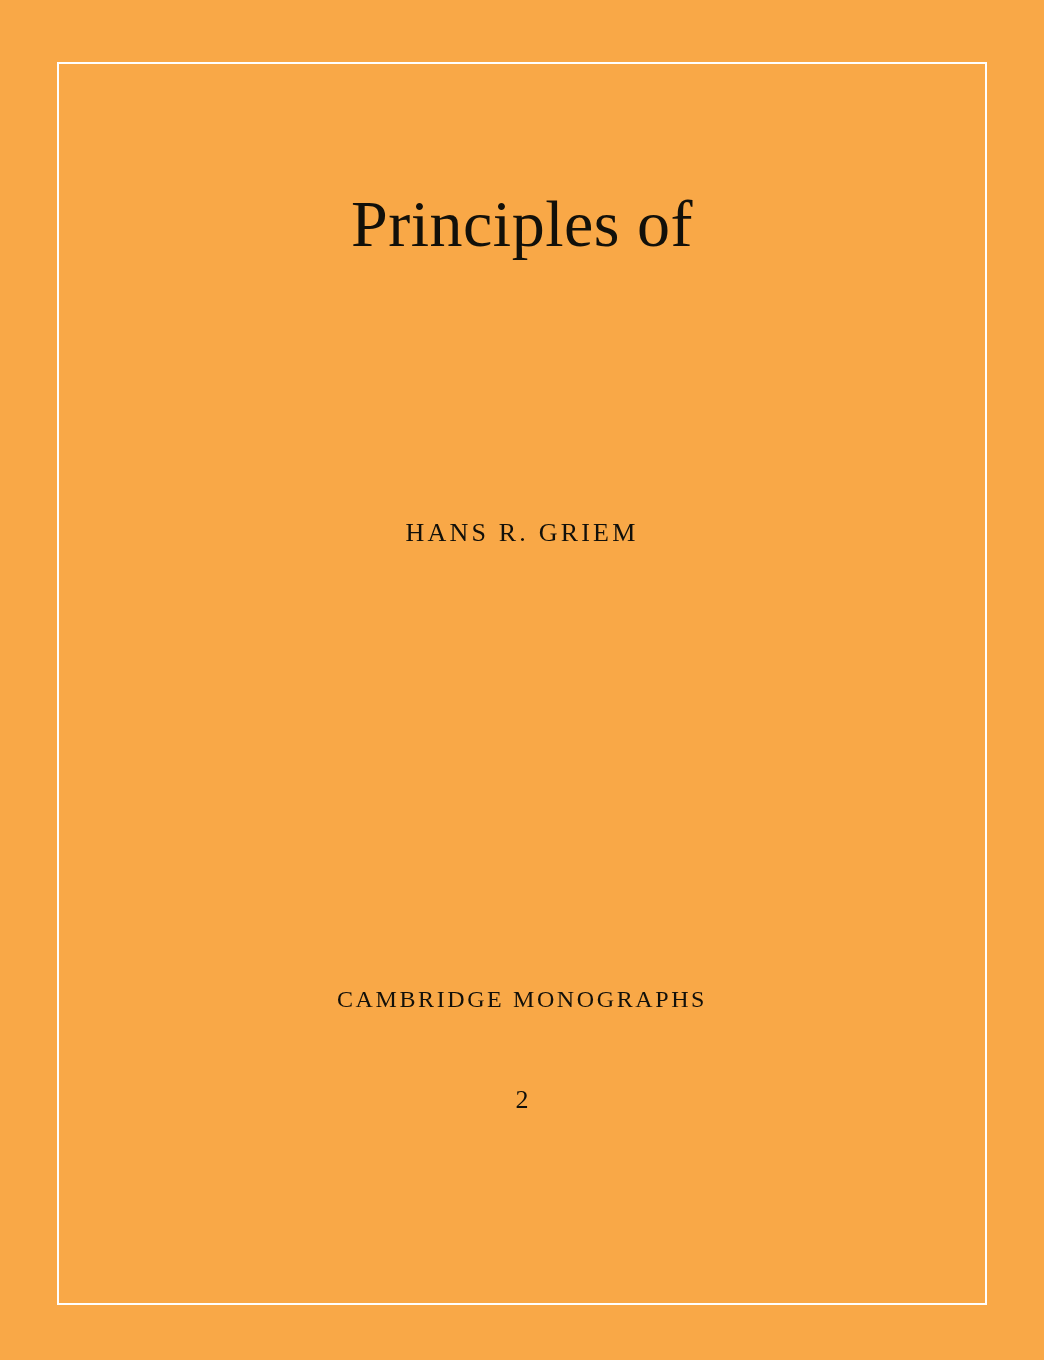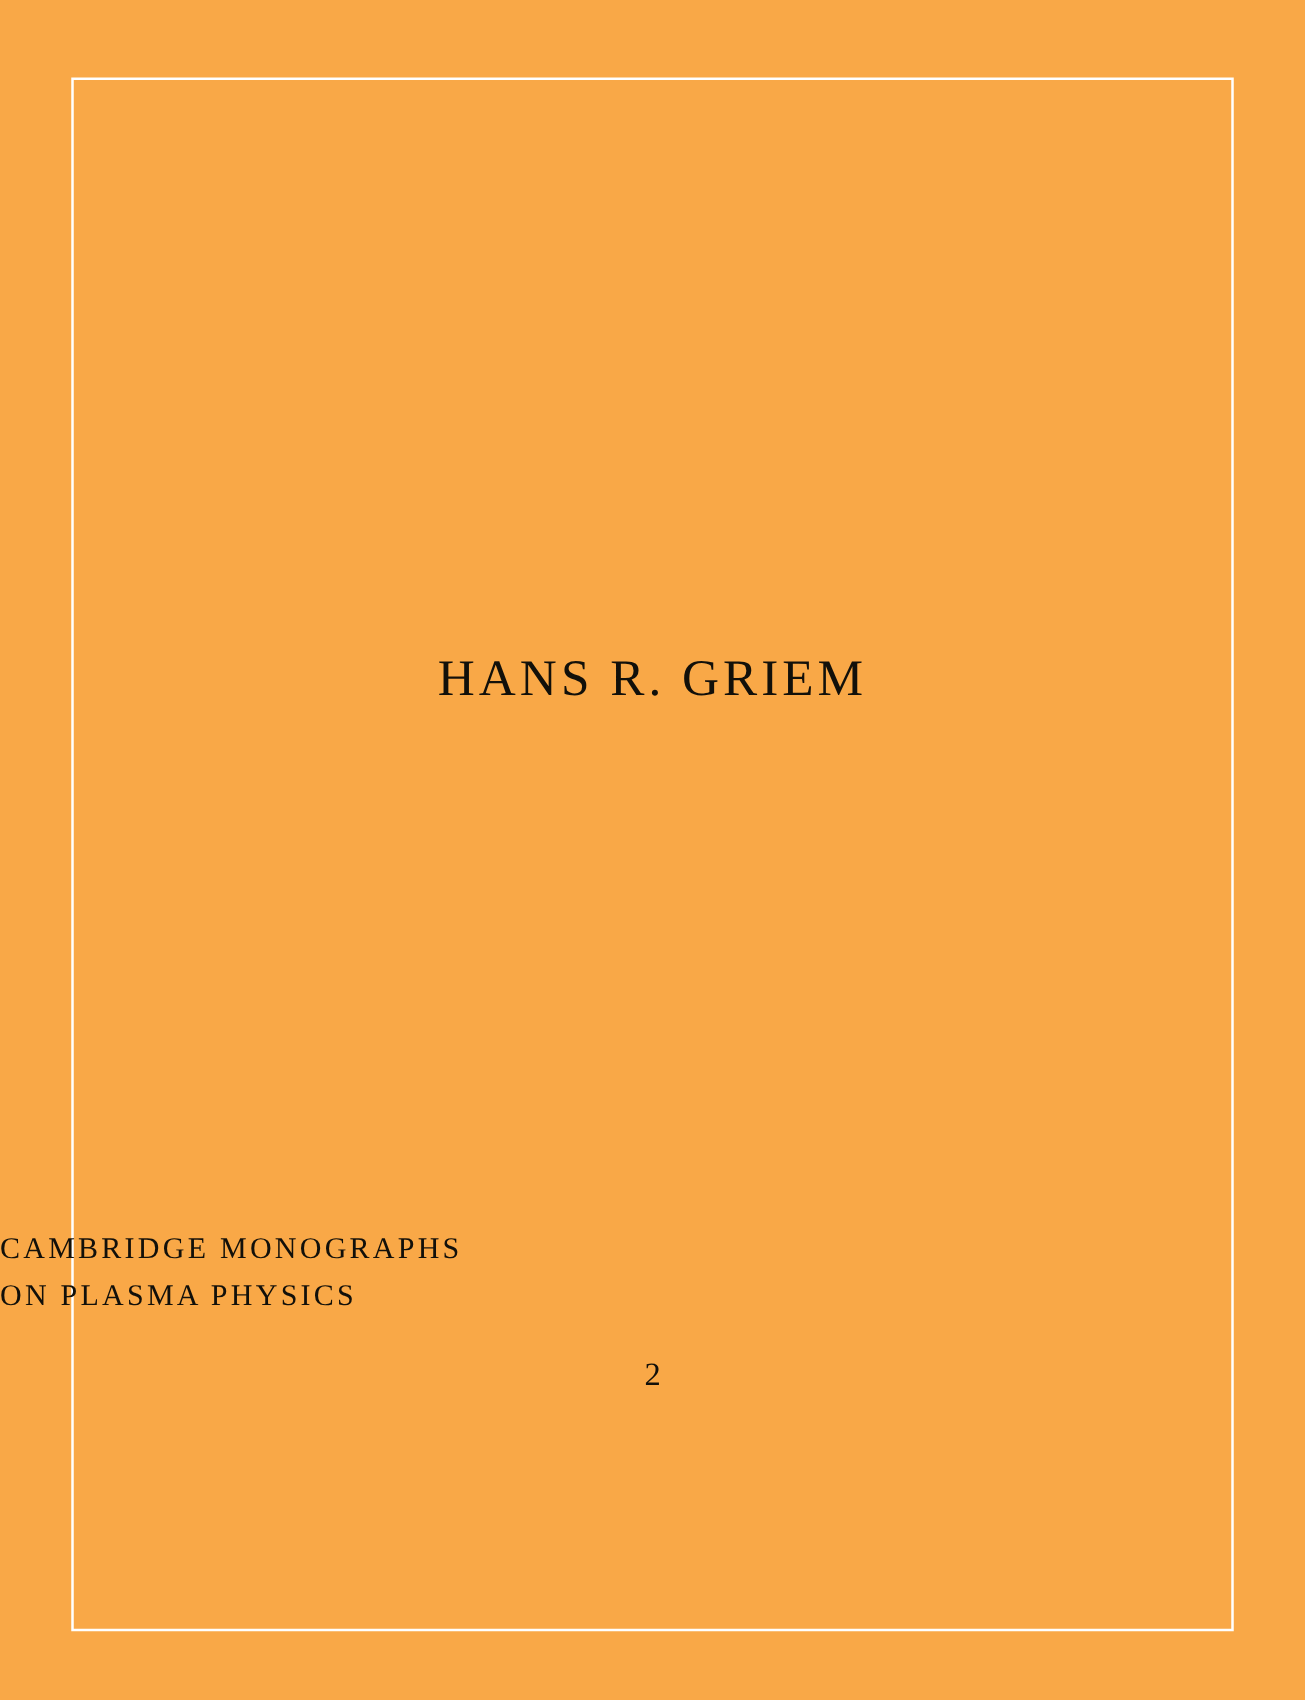--- a/index.html
+++ b/index.html
@@ -45,30 +45,30 @@
     letter-spacing: 0.5px;
     color: #12100a;
   }
   .author {
     position: absolute;
     left: 0;
     top: 518px;
     width: 100%;
     text-align: center;
     font-family: "Liberation Serif", serif;
-    font-size: 41px;
+    font-size: 26px;
     letter-spacing: 3.2px;
     color: #12100a;
   }
   .series-block {
     position: absolute;
     left: 0;
     top: 980px;
     width: 100%;
-    text-align: left;
+    text-align: center;
     color: #12100a;
   }
   .series-line {
     font-family: "Liberation Serif", serif;
     font-size: 24px;
     line-height: 38px;
     letter-spacing: 2.6px;
   }
   .series-number {
     position: absolute;
@@ -82,24 +82,24 @@
   }
 </style>
 </head>
 <body>
 
 <div class="cover">
 
   <div class="inner-border"></div>
 
   <div class="title-block">
+    <div class="title-line">Principles of</div>
   </div>
 
   <div class="author">HANS R. GRIEM</div>
 
   <div class="series-block">
     <div class="series-line">CAMBRIDGE MONOGRAPHS</div>
-    <div class="series-line">ON PLASMA PHYSICS</div>
   </div>
 
   <div class="series-number">2</div>
 
 </div>
 
 </body></html>

